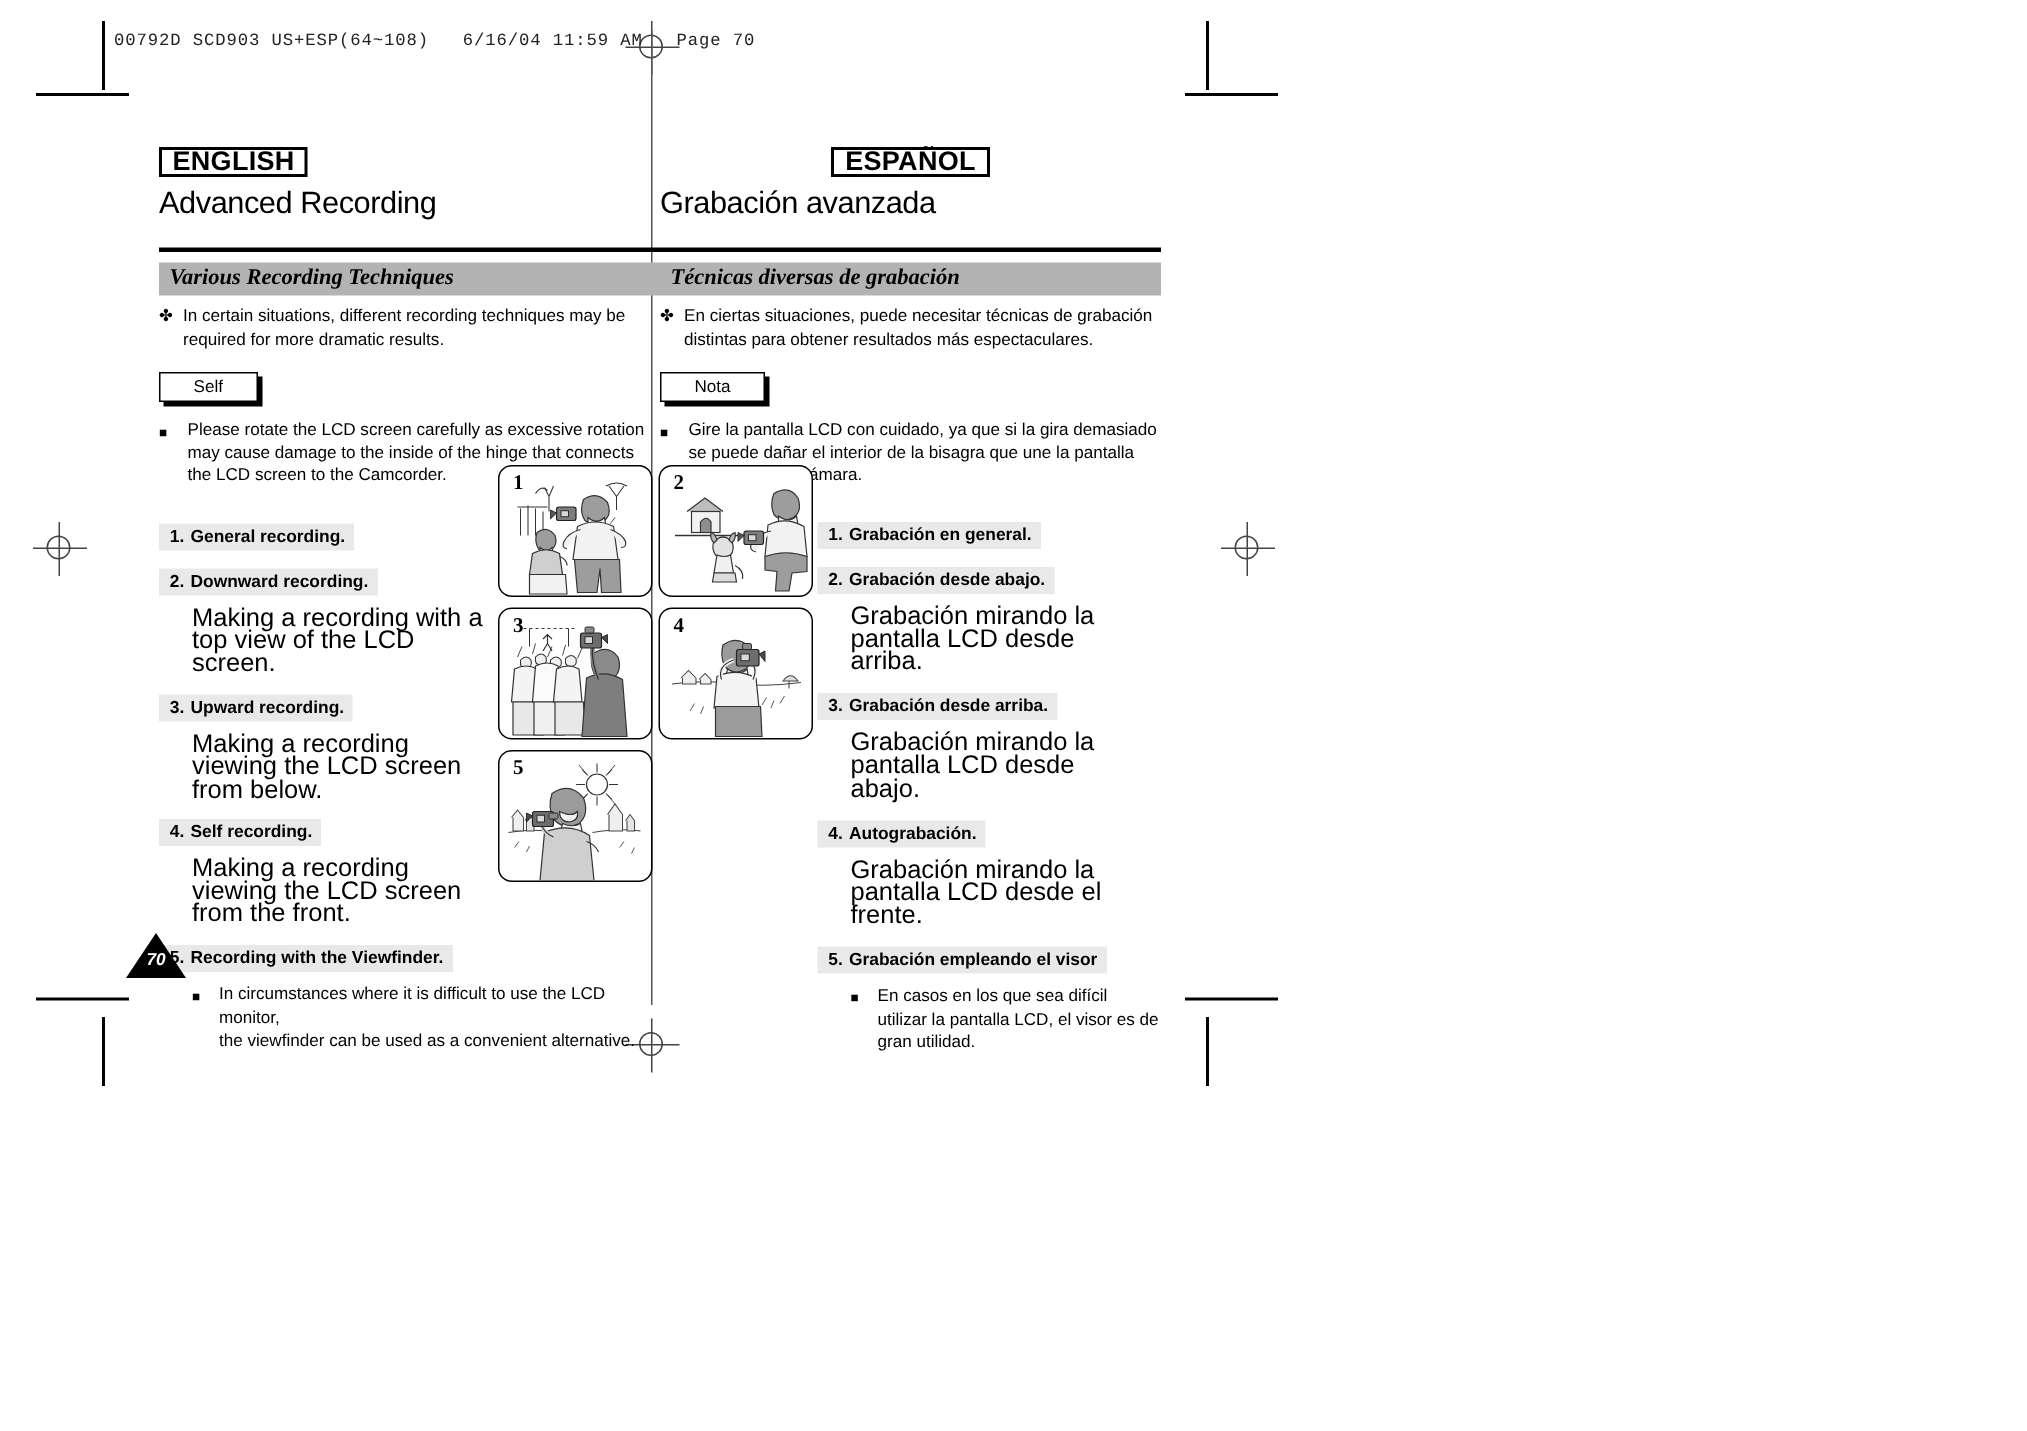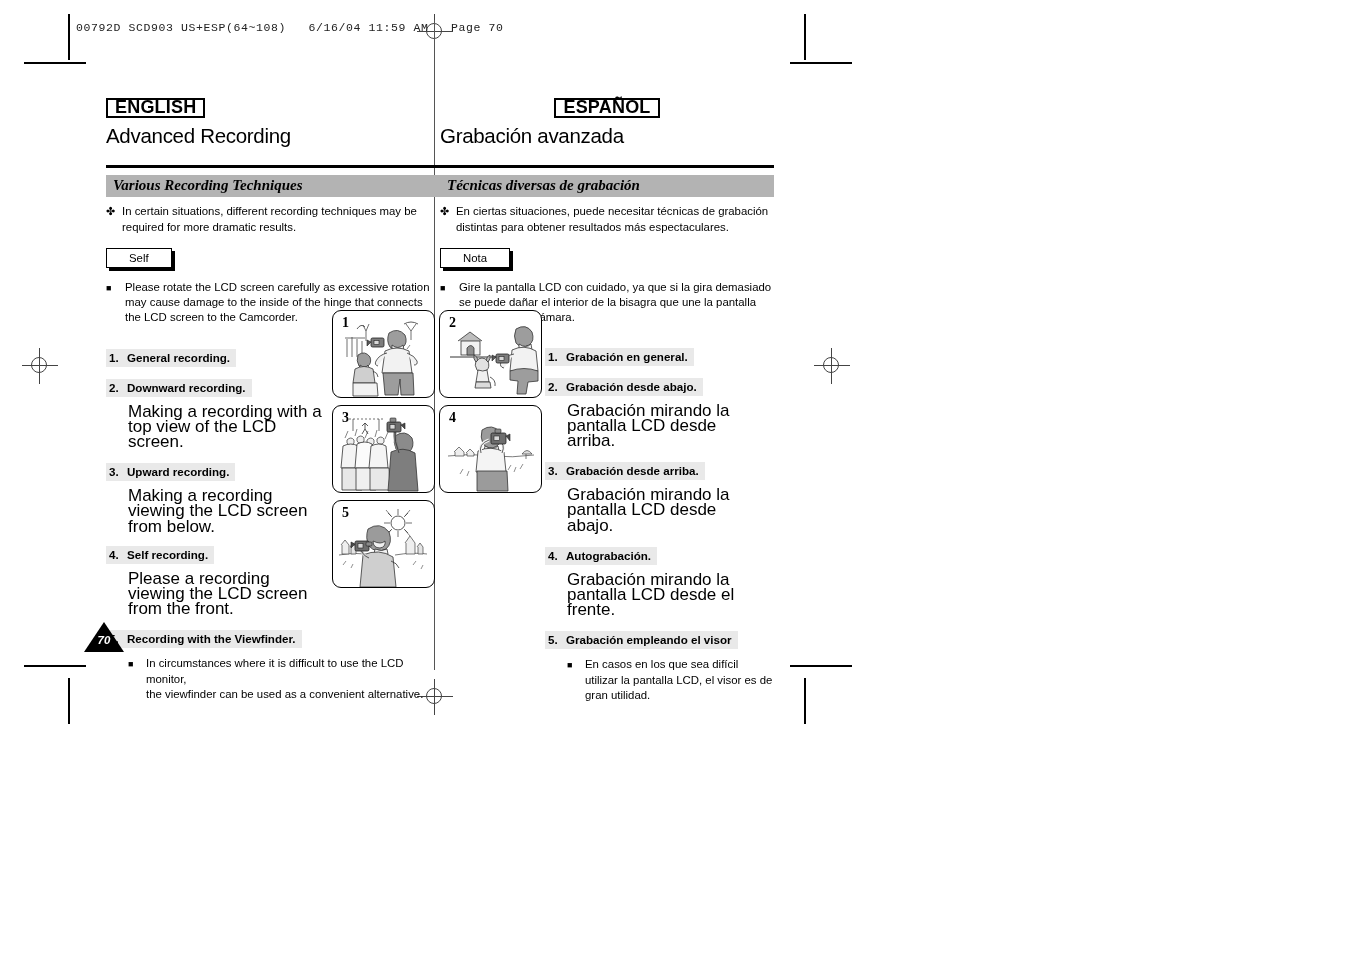--- a/index.html
+++ b/index.html
@@ -134,20 +134,21 @@
   .numlist { margin-top: 22px; }
   .numitem { margin-bottom: 11px; }
   .numhead {
     display: inline-block;
     background: #e9e9e9;
     font-size: 11.6px;
     font-weight: bold;
     padding: 2px 6px 2px 3px;
     line-height: 14px;
     white-space: nowrap;
+    text-align: center;
   }
   .numhead .idx { display: inline-block; width: 18px; }
   .numdesc {
     margin: 7px 0 0 22px;
     font-size: 17px;
     line-height: 15.2px;
     max-width: 200px;
   }
   .subsq {
     display: flex;
@@ -292,21 +293,21 @@
         <div class="numhead">
           <span class="idx">3.</span><span>Upward recording.</span>
         </div>
         <div class="numdesc">Making a recording viewing the LCD screen from below.</div>
       </div>
 
       <div class="numitem" style="margin-bottom:13px;">
         <div class="numhead">
           <span class="idx">4.</span><span>Self recording.</span>
         </div>
-        <div class="numdesc">Please a recording viewing the LCD screen from the front.</div>
+        <div class="numdesc">Making a recording viewing the LCD screen from the front.</div>
       </div>
 
       <div class="numitem">
         <div class="numhead">
           <span class="idx">5.</span><span>Recording with the Viewfinder.</span>
         </div>
         <div class="subsq">
           <span class="smark2">■</span>
           <span class="stext2" style="white-space:pre-line;">In circumstances where it is difficult to use the LCD monitor,
 the viewfinder can be used as a convenient alternative.</span>

